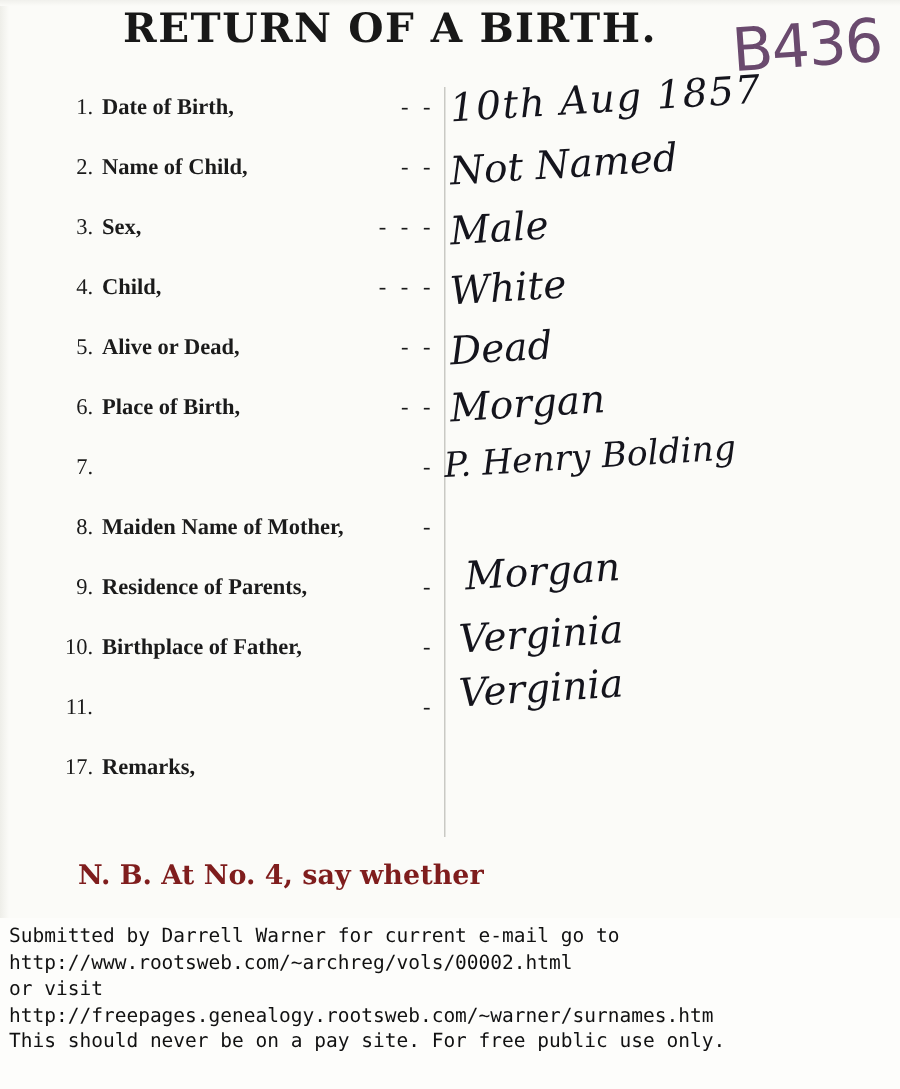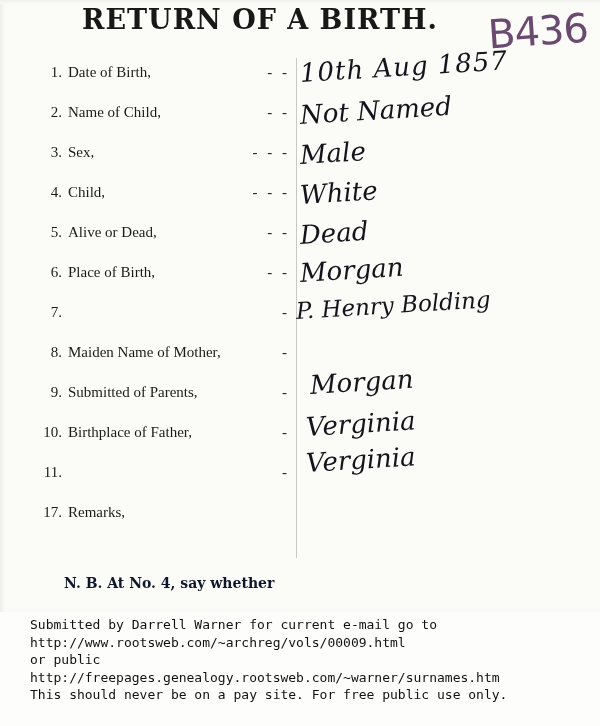--- a/index.html
+++ b/index.html
@@ -71,20 +71,21 @@
     text-align: right;
     font-size: 15px;
     color: #1b1b1b;
   }
   .label {
     position: absolute;
     left: 68px;
     font-size: 15px;
     color: #1b1b1b;
     white-space: nowrap;
+    font-weight: bold;
   }
   .dots {
     position: absolute;
     left: 210px;
     width: 80px;
     font-size: 15px;
     color: #1b1b1b;
     letter-spacing: 3px;
     text-align: right;
   }
@@ -97,44 +98,44 @@
     color: #14141c;
     white-space: nowrap;
     transform: rotate(-3.5deg);
     transform-origin: left center;
   }
   .entry.small { font-size: 23px; }
   .entry.wide { letter-spacing: 1px; }
 
   .note {
     position: absolute;
-    left: 44px;
+    left: 32px;
     top: 574px;
     font-family: "DejaVu Serif", serif;
     font-weight: bold;
-    font-size: 14px;
+    font-size: 18px;
     line-height: 19px;
-    color: #0f172a;
+    color: #7f1d1d;
     width: 300px;
   }
   .note .ind { padding-left: 20px; display: block; }
 
   .footer {
     position: absolute;
     left: 0;
     top: 616px;
     width: 600px;
     font-family: "DejaVu Sans Mono", monospace;
     font-size: 13px;
     line-height: 17.5px;
     color: #111111;
     padding-left: 6px;
     box-sizing: border-box;
   }
-  .footer div { white-space: pre; margin-left: 24px; }
+  .footer div { white-space: pre; }
   
   .edge-left {
     position: absolute; left: 0; top: 0; width: 6px; height: 612px;
     background: linear-gradient(to right, #eeeee9, #fbfbf8);
   }
   .edge-top {
     position: absolute; left: 0; top: 0; width: 600px; height: 4px;
     background: linear-gradient(to bottom, #f0f0ec, #fbfbf8);
   }
 </style>
@@ -203,21 +204,21 @@
 
     <div class="row">
       <span class="num">8.</span>
       <span class="label">Maiden Name of Mother,</span>
       <span class="dots">-</span>
       <span class="entry"></span>
     </div>
 
     <div class="row">
       <span class="num">9.</span>
-      <span class="label">Submitted of Parents,</span>
+      <span class="label">Residence of Parents,</span>
       <span class="dots">-</span>
       <span class="entry" style="left:310px; top:-14px;">Morgan</span>
     </div>
 
     <div class="row">
       <span class="num">10.</span>
       <span class="label">Birthplace of Father,</span>
       <span class="dots">-</span>
       <span class="entry" style="left:306px; top:-12px;">Verginia</span>
     </div>
@@ -236,18 +237,18 @@
     </div>
 
   </div>
 
   <div class="note">
     <span class="ind">N. B. At No. 4, say whether</span>
   </div>
 
   <div class="footer">
     <div>Submitted by Darrell Warner for current e-mail go to</div>
-    <div>http://www.rootsweb.com/~archreg/vols/00009.html</div>
-    <div>or public</div>
+    <div>http://www.rootsweb.com/~archreg/vols/00002.html</div>
+    <div>or visit</div>
     <div>http://freepages.genealogy.rootsweb.com/~warner/surnames.htm</div>
     <div>This should never be on a pay site. For free public use only.</div>
   </div>
 </div>
 
 </body></html>

